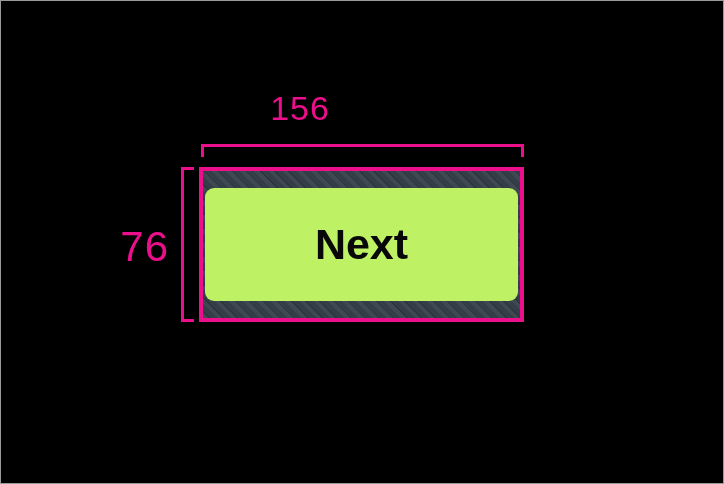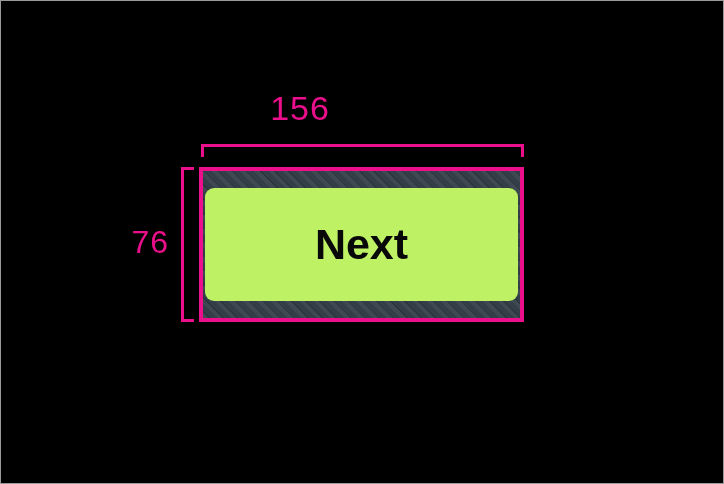--- a/index.html
+++ b/index.html
@@ -121,21 +121,21 @@
     border-right: none;
   }
   #height-label {
     position: absolute;
     left: 108px;
     top: 225px;
     width: 60px;
     text-align: right;
     color: #ec0f8c;
     font-family: "Liberation Sans", sans-serif;
-    font-size: 32px;
+    font-size: 42px;
     font-weight: normal;
     line-height: 1;
     letter-spacing: 1px;
   }
 </style>
 </head>
 <body>
 
 <div id="canvas">
 

